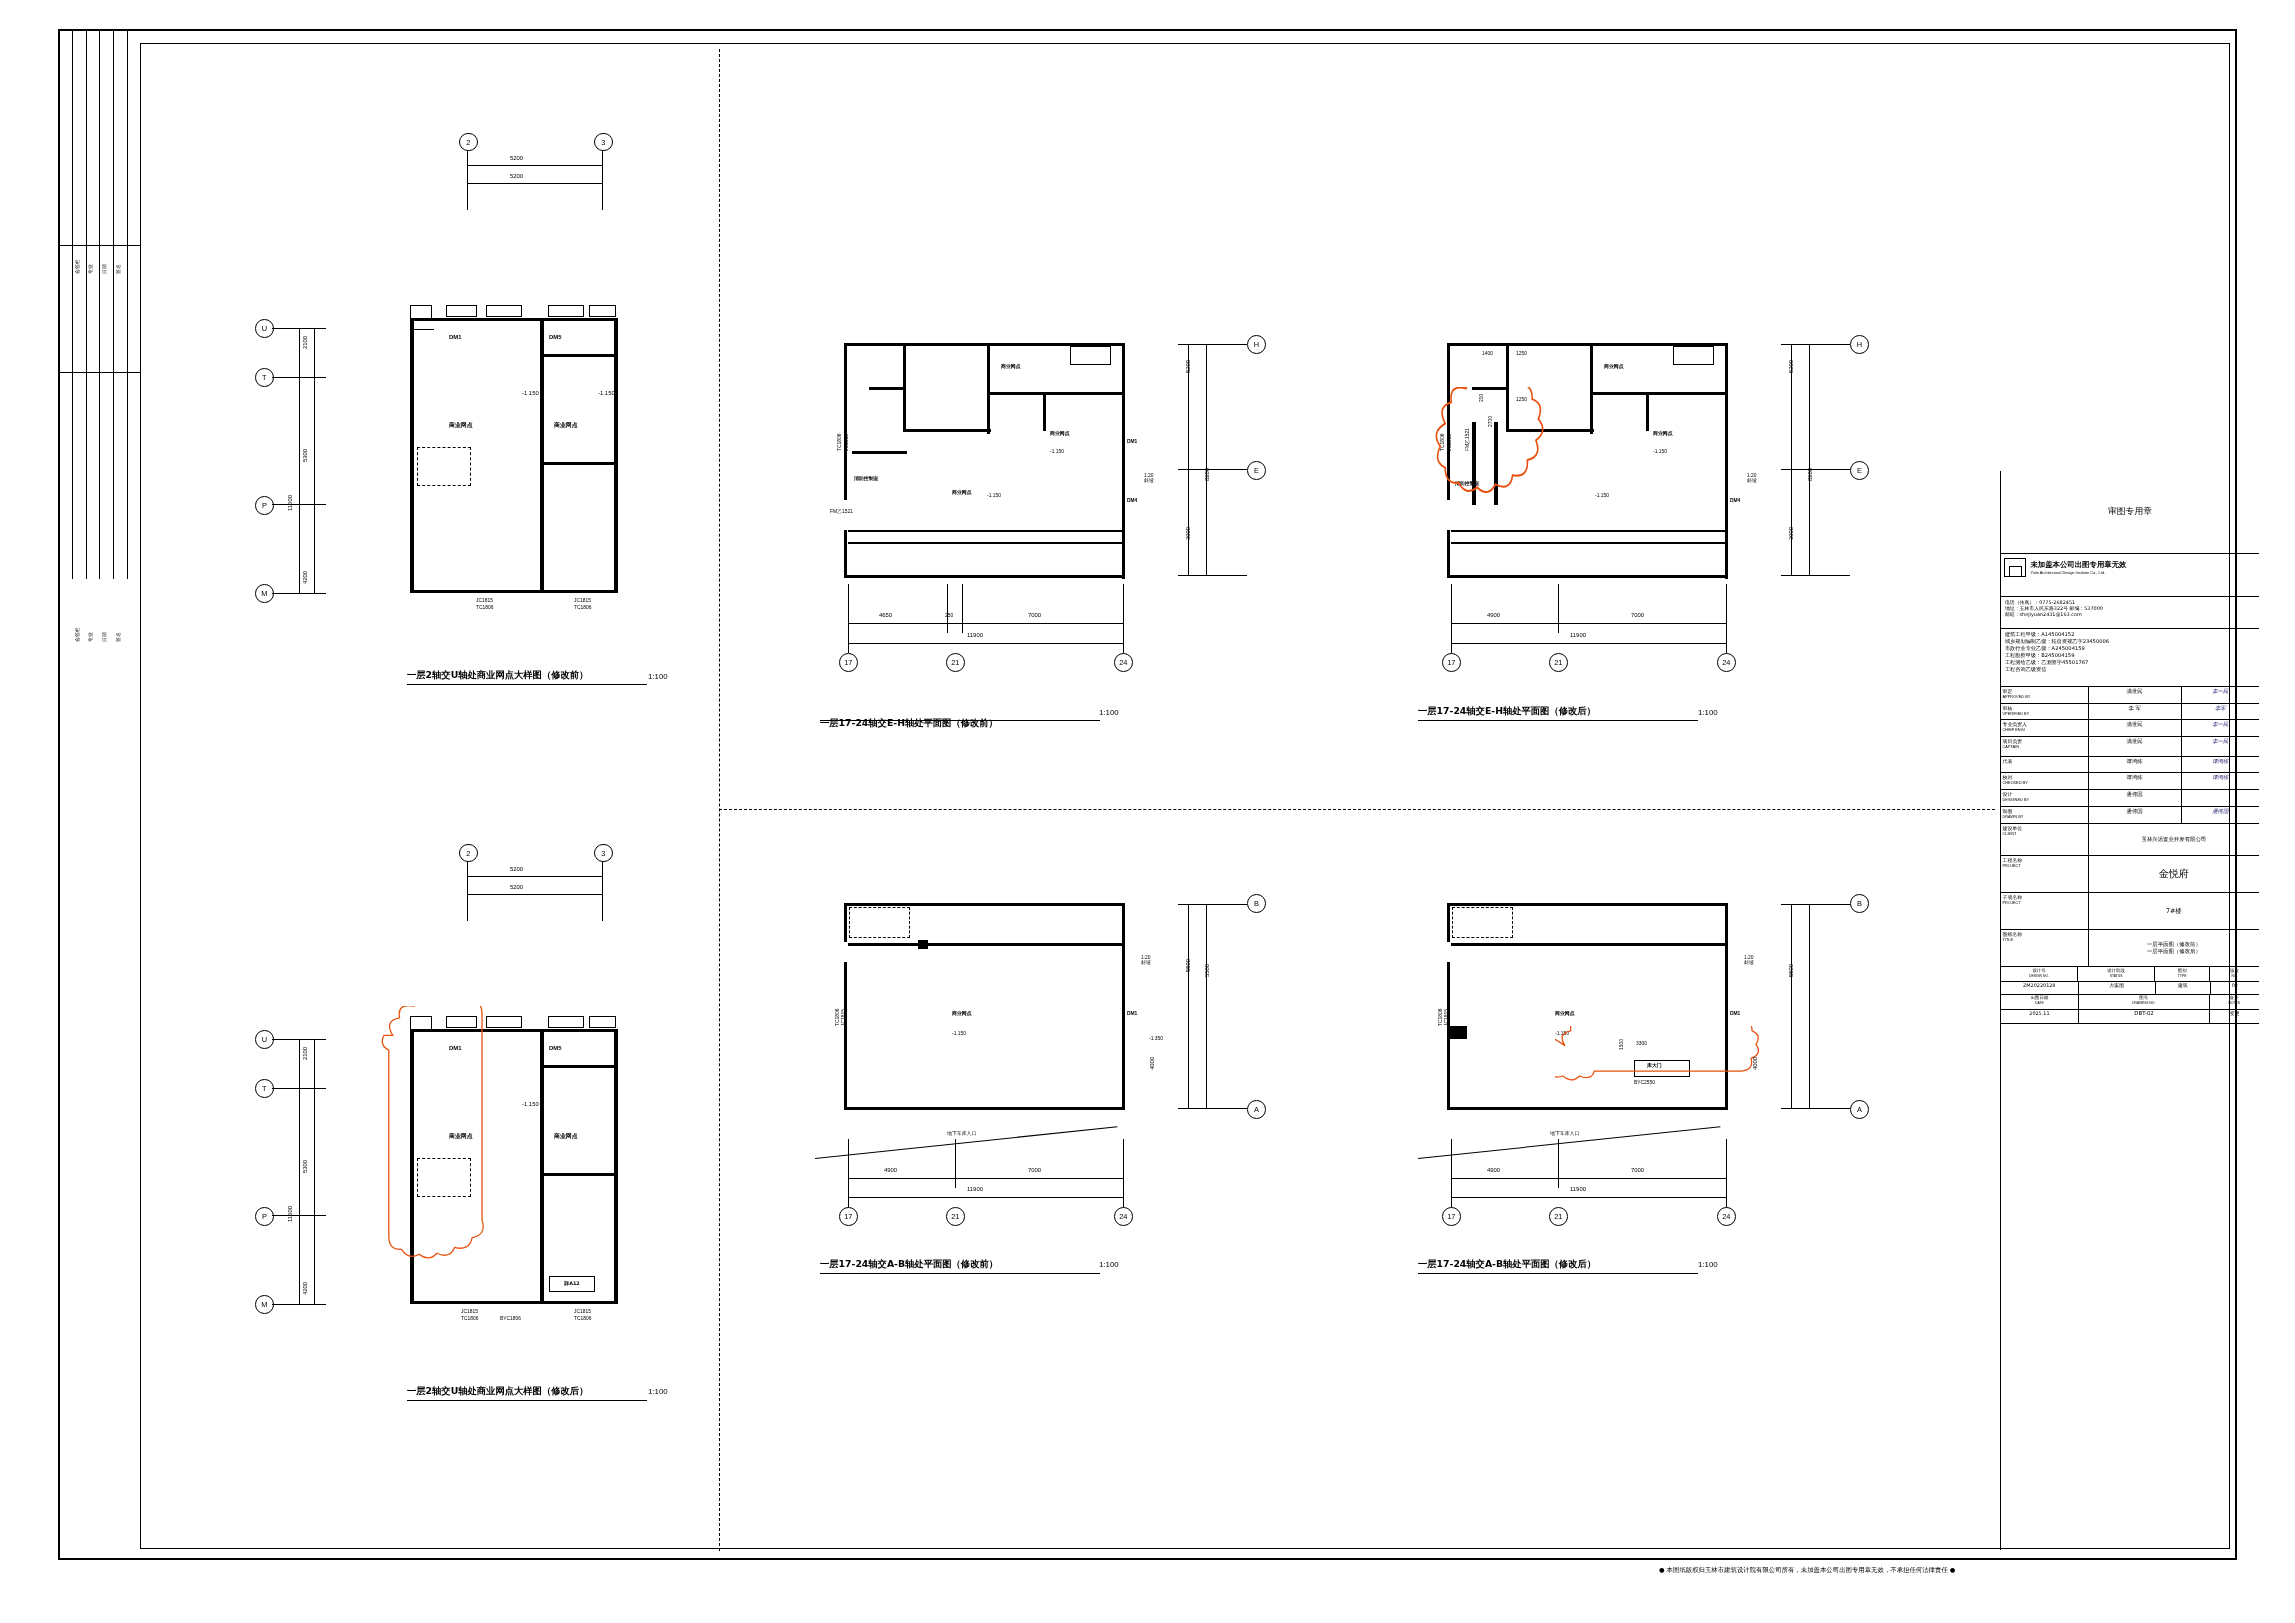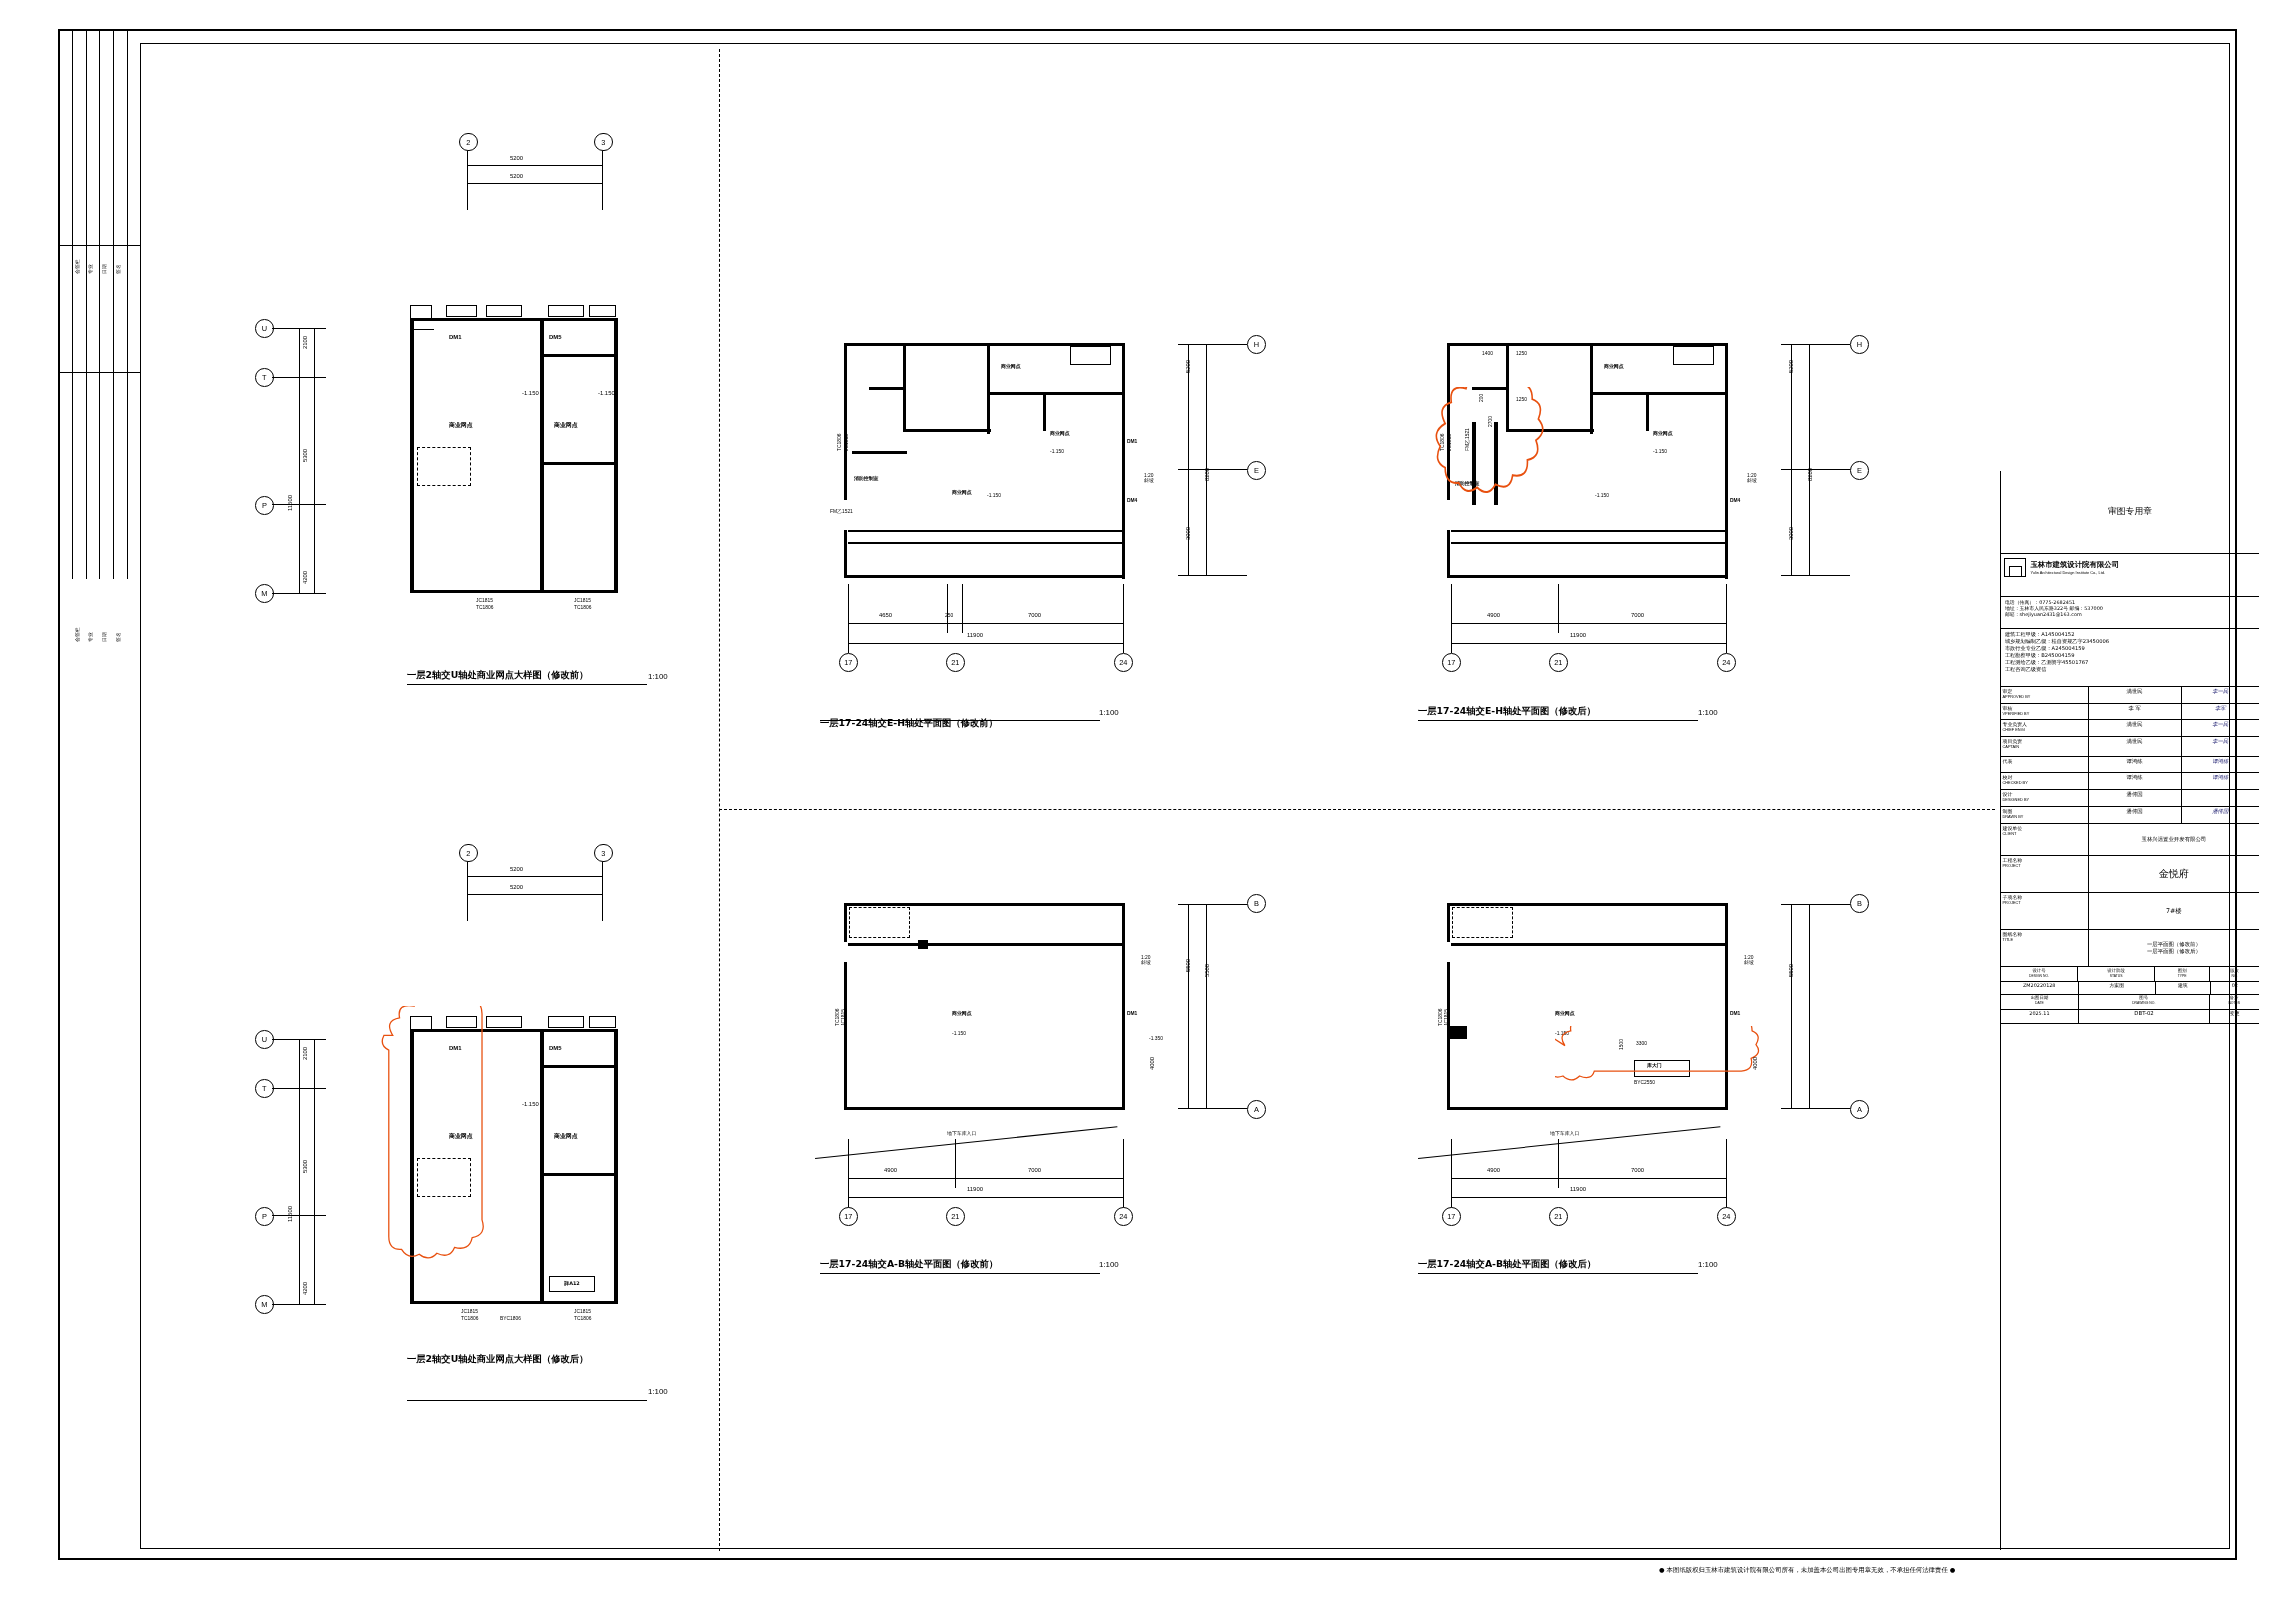--- a/index.html
+++ b/index.html
@@ -303,21 +303,21 @@
     <div class="txt txt-s txt-b" style="left:294px;top:211px;">DM5</div>
     <div class="txt txt-xs" style="left:206px;top:475px;">JC1815</div>
     <div class="txt txt-xs" style="left:206px;top:482px;">TC1806</div>
     <div class="txt txt-xs" style="left:245px;top:482px;">BYC1806</div>
     <div class="txt txt-xs" style="left:319px;top:475px;">JC1815</div>
     <div class="txt txt-xs" style="left:319px;top:482px;">TC1806</div>
     <div style="position:absolute;left:294px;top:442px;width:44px;height:13.7px;border:1px solid #000;background:#fff;display:flex;align-items:center;justify-content:center;">
       <span class="txt cn txt-b txt-xs" style="position:static;">詳A12</span>
     </div>
 
-    <div class="txt cn txt-b" style="left:152px;top:520px;font-size:9.3px;text-align:right;">一层2轴交U轴处商业网点大样图（修改后）</div>
+    <div class="txt cn txt-b" style="left:152px;top:552px;font-size:9.3px;text-align:right;">一层2轴交U轴处商业网点大样图（修改后）</div>
     <div class="txt" style="left:393px;top:554px;font-size:7.9px;">1:100</div>
     <div class="title-under" style="left:152px;top:566px;width:240px;"></div>
   </div>
 
   <div style="position:absolute;left:756px;top:864px;width:520px;height:412px;">
     <div class="wall" style="left:88px;top:39px;width:280px;height:3.4px;"></div>
     <div class="wall" style="left:88px;top:39px;width:3.4px;height:39px;"></div>
     <div class="wall" style="left:88px;top:98px;width:3.4px;height:147px;"></div>
     <div class="wall" style="left:88px;top:243px;width:280px;height:3.4px;"></div>
     <div class="wall" style="left:366px;top:39px;width:3.4px;height:207px;"></div>
@@ -425,21 +425,21 @@
   <div class="tb">
 
     <div class="tb-row" style="height:83px;">
       <span class="cn" style="font-size:8.8px;">审图专用章</span>
     </div>
 
     <div class="tb-row" style="height:43px;display:block;padding:3.9px 2.9px;">
       <div style="display:flex;align-items:center;gap:3.9px;">
         <div class="logo-sq"></div>
         <div>
-          <div class="cn txt-b" style="font-size:7.4px;">玉林市建筑设计院有限公司</div>
+          <div class="cn txt-b" style="font-size:7.4px;">未加盖本公司出图专用章无效</div>
           <div style="font-size:3.9px;">Yulin Architectural Design Institute Co., Ltd.</div>
         </div>
       </div>
     </div>
     <div class="tb-row" style="height:32px;display:block;padding:2px 3.9px;">
       <div class="cn" style="font-size:4.9px;">电话（传真）：0775-2682451</div>
       <div class="cn" style="font-size:4.9px;">地址：玉林市人民东路322号  邮编：537000</div>
       <div class="cn" style="font-size:4.9px;">邮箱：shejiyuan2431@163.com</div>
     </div>
     <div class="tb-row" style="height:58px;display:block;padding:2px 3.9px;">

